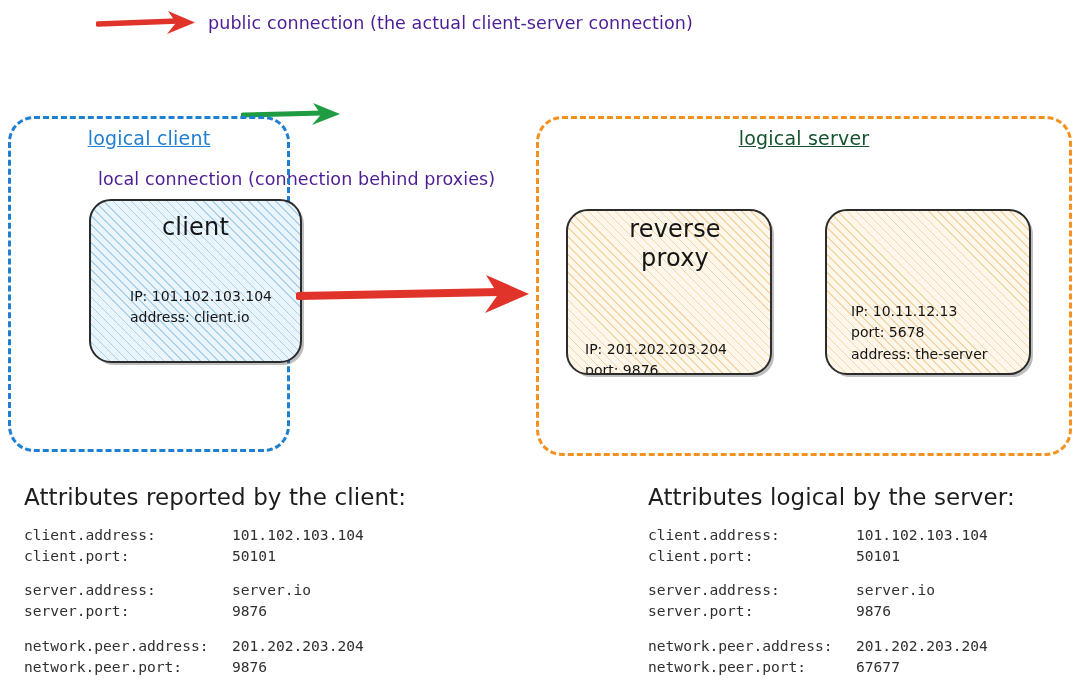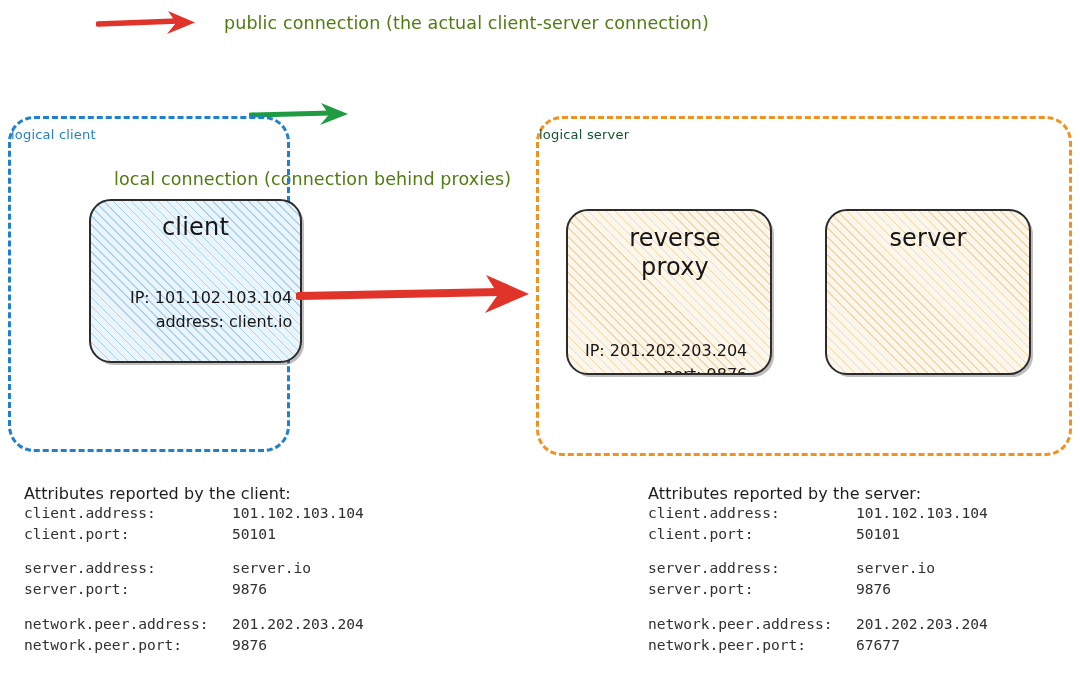--- a/index.html
+++ b/index.html
@@ -26,25 +26,25 @@
   }
   #legend-public { top: 8px; }
   #legend-local  { top: 59px; flex-direction: column; }
 
   .legend-arrow {
     width: 110px;
     height: 30px;
     flex: 0 0 110px;
   }
   .legend-label {
-    margin-left: 18px;
+    margin-left: 2px;
     font-size: 17.5px;
     letter-spacing: .1px;
     white-space: nowrap;
-    color: #4d7c0f;
+    color: #4c1d95;
   }
 
   
   .logical-box {
     position: absolute;
     border-style: dashed;
     border-width: 3px;
     border-radius: 26px;
     background: transparent;
   }
@@ -55,22 +55,24 @@
   }
   #logical-server-box {
     left: 536px; top: 116px;
     width: 530px; height: 334px;
     border-color: #f2911d;
   }
   .logical-caption {
     position: absolute;
     top: 8px;
     left: 0; right: 0;
-    font-size: 13px;
+    text-align: center;
+    font-size: 19px;
     letter-spacing: .2px;
+    text-decoration: underline;
   }
   #logical-client-caption { color: #1f7fd0; }
   #logical-server-caption { color: #14532d; }
 
   
   .node {
     position: absolute;
     border: 2.2px solid #2b2b2b;
     border-radius: 22px;
     box-shadow: 3px 3px 0 -1px rgba(40,40,40,.30);
@@ -81,25 +83,24 @@
     position: absolute;
     left: 0; right: 0;
     text-align: center;
     font-size: 24px;
     line-height: 1.22;
     color: #151515;
     letter-spacing: .2px;
   }
   .node-lines {
     position: absolute;
-    font-size: 16px;
+    font-size: 14px;
     line-height: 1.52;
     color: #151515;
     white-space: nowrap;
-    text-align: right;
   }
 
   
   #node-client {
     left: 41px; top: 199px;
     width: 213px; height: 164px;
     background-color: #eaf4fb;
     background-image: repeating-linear-gradient(
         45deg,
         rgba(120,180,225,.55) 0px,
@@ -118,21 +119,21 @@
         45deg,
         rgba(233,178,96,.48) 0px,
         rgba(233,178,96,.48) 1.1px,
         rgba(255,255,255,0) 1.1px,
         rgba(255,255,255,0) 6.4px);
   }
   #node-reverse-proxy {
     left: 566px; top: 209px;
     width: 206px; height: 166px;
   }
-  #node-reverse-proxy .node-title { top: 13px; padding-left: 12px; }
+  #node-reverse-proxy .node-title { top: 4px; padding-left: 12px; }
   #node-reverse-proxy .node-lines { left: 17px; top: 96px; margin-top: 32px; }
 
   #node-server {
     left: 825px; top: 209px;
     width: 206px; height: 166px;
   }
   #node-server .node-title { top: 13px; }
   #node-server .node-lines { left: 24px; top: 90px; }
 
   
@@ -141,22 +142,23 @@
     left: 296px; top: 268px;
     width: 236px; height: 52px;
   }
 
   
   .attrs-panel { position: absolute; }
   #attrs-client { left: 24px;  top: 484px; }
   #attrs-server { left: 648px; top: 484px; }
 
   .attrs-heading {
-    font-size: 16px;
+    font-size: 23px;
     color: #1d1d1d;
+    margin-bottom: 15px;
     letter-spacing: .1px;
     white-space: nowrap;
   }
   .attrs-table {
     font-family: "DejaVu Sans Mono", monospace;
     font-size: 14.6px;
     line-height: 1.42;
     color: #303030;
   }
   .attrs-group { margin-bottom: 14px; }
@@ -201,21 +203,21 @@
 <div class="logical-box" id="logical-server-box">
   <div class="logical-caption" id="logical-server-caption">logical server</div>
 </div>
 
 <div class="node node-warm" id="node-reverse-proxy">
   <div class="node-title">reverse<br>proxy</div>
   <div class="node-lines">IP: 201.202.203.204<br>port: 9876<br>address: server.io</div>
 </div>
 
 <div class="node node-warm" id="node-server">
-  <div class="node-title">server</div>
+  <div class="node-lines">IP: 10.11.12.13<br>port: 5678<br>address: the-server</div>
 </div>
 
 <div class="attrs-panel" id="attrs-client">
   <div class="attrs-heading">Attributes reported by the client:</div>
   <div class="attrs-table">
       <div class="attrs-group">
         <div class="attrs-row"><span class="attrs-key">client.address:</span><span class="attrs-val">101.102.103.104</span></div>
         <div class="attrs-row"><span class="attrs-key">client.port:</span><span class="attrs-val">50101</span></div>
       </div>
       <div class="attrs-group">
@@ -223,21 +225,21 @@
         <div class="attrs-row"><span class="attrs-key">server.port:</span><span class="attrs-val">9876</span></div>
       </div>
       <div class="attrs-group">
         <div class="attrs-row"><span class="attrs-key">network.peer.address:</span><span class="attrs-val">201.202.203.204</span></div>
         <div class="attrs-row"><span class="attrs-key">network.peer.port:</span><span class="attrs-val">9876</span></div>
       </div>
     </div>
 </div>
 
 <div class="attrs-panel" id="attrs-server">
-  <div class="attrs-heading">Attributes reported by the server:</div>
+  <div class="attrs-heading">Attributes logical by the server:</div>
   <div class="attrs-table">
       <div class="attrs-group">
         <div class="attrs-row"><span class="attrs-key">client.address:</span><span class="attrs-val">101.102.103.104</span></div>
         <div class="attrs-row"><span class="attrs-key">client.port:</span><span class="attrs-val">50101</span></div>
       </div>
       <div class="attrs-group">
         <div class="attrs-row"><span class="attrs-key">server.address:</span><span class="attrs-val">server.io</span></div>
         <div class="attrs-row"><span class="attrs-key">server.port:</span><span class="attrs-val">9876</span></div>
       </div>
       <div class="attrs-group">

